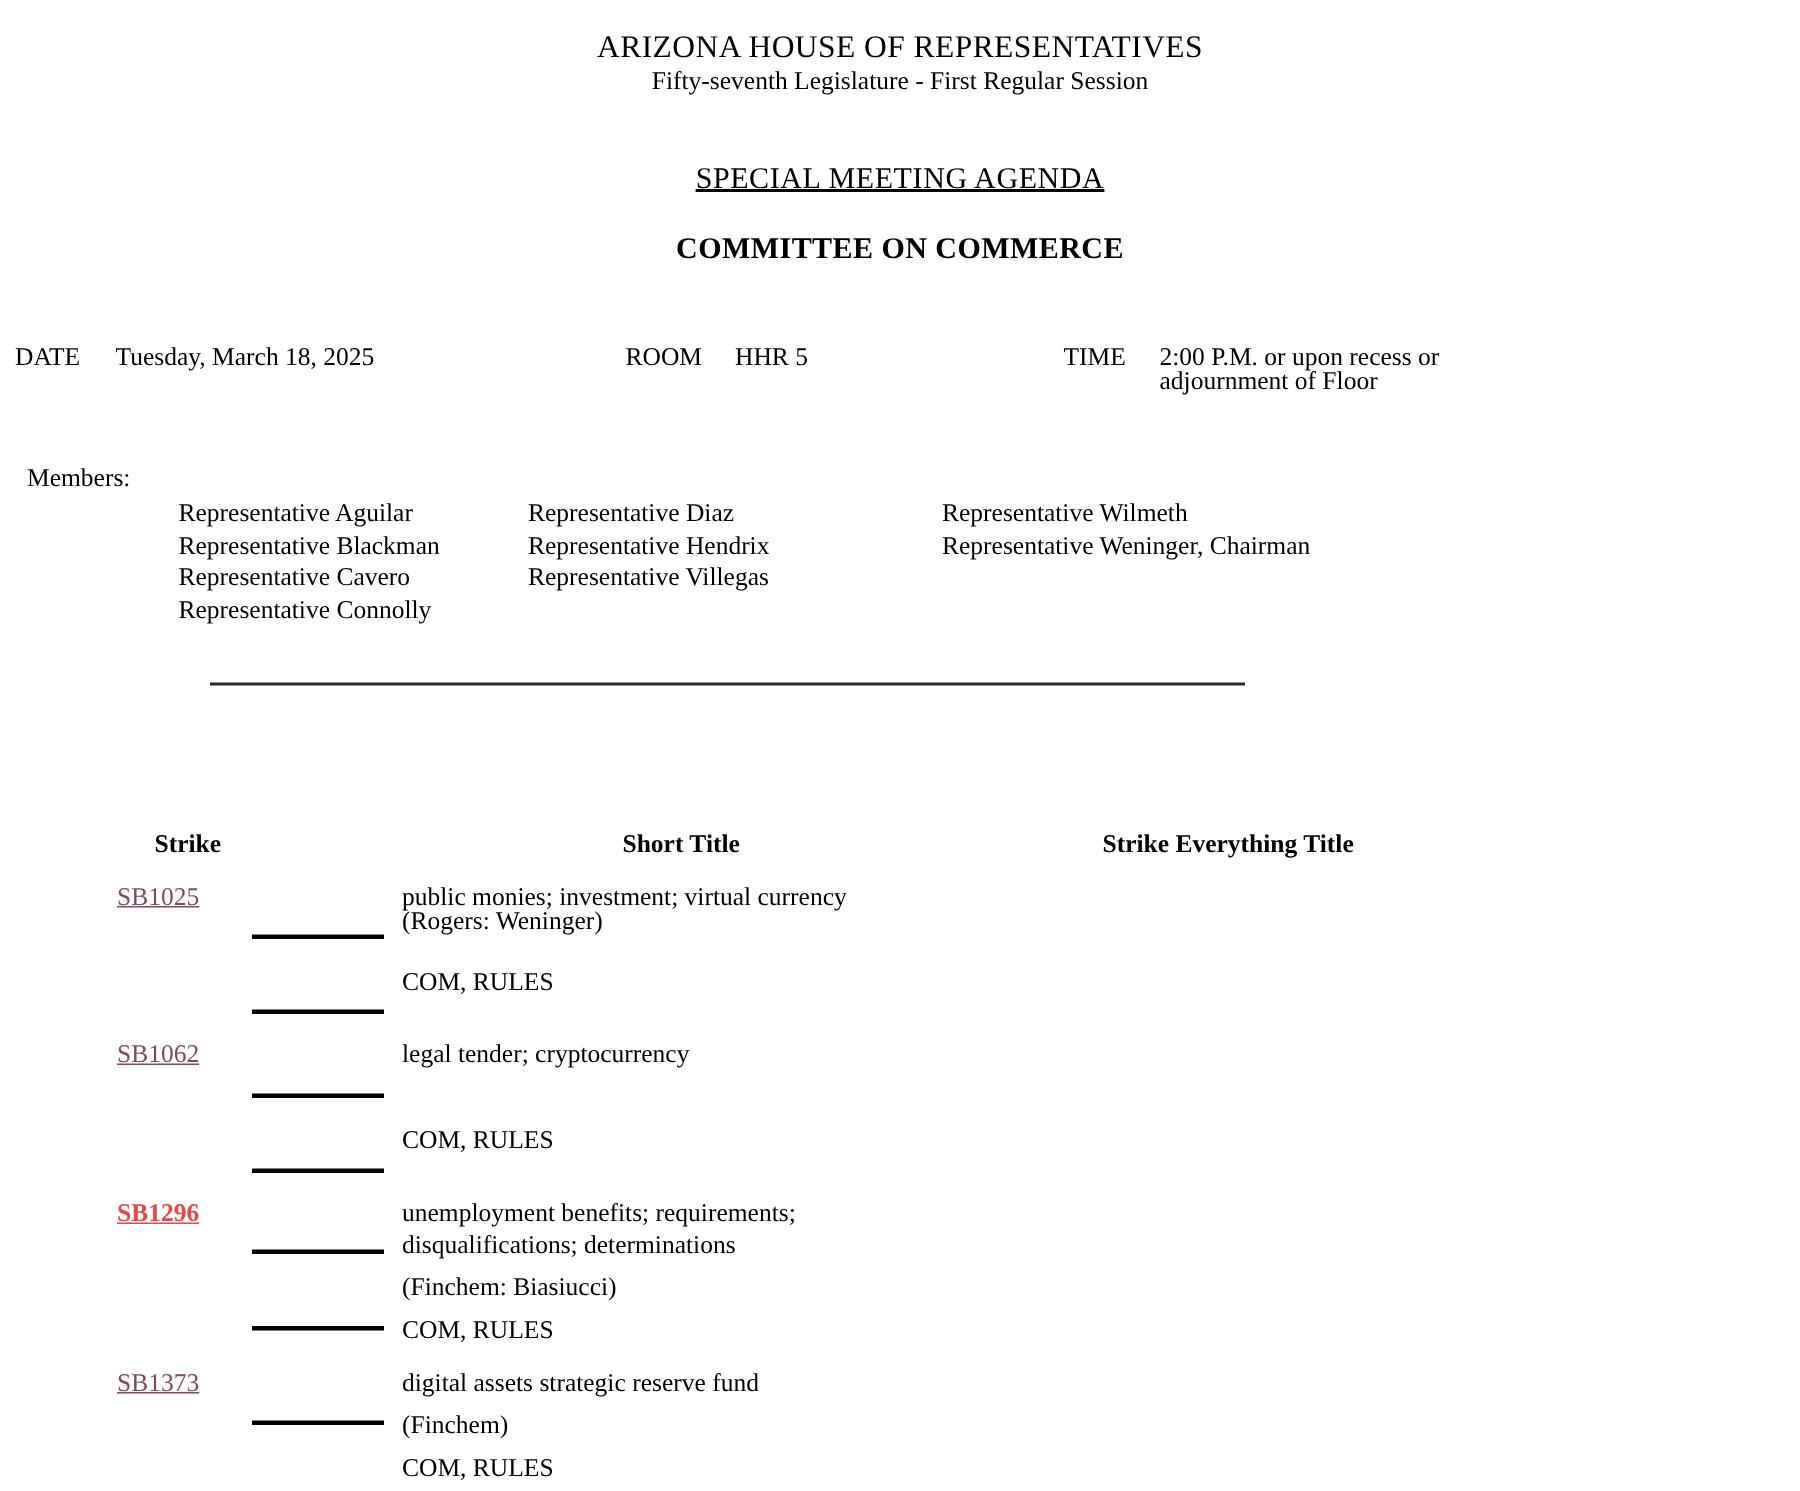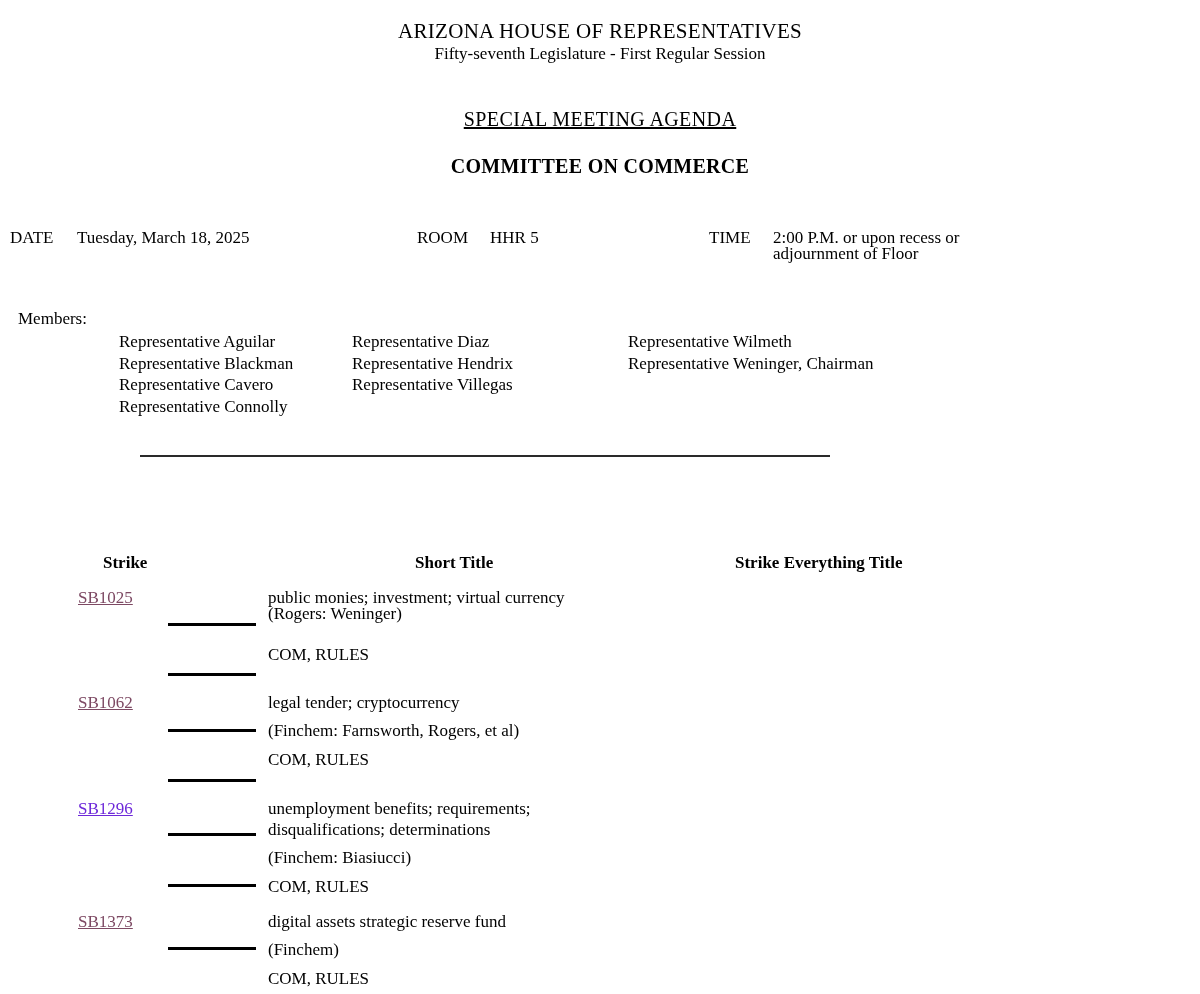--- a/index.html
+++ b/index.html
@@ -18,21 +18,21 @@
   .session { font-size: 17px; }
   .agenda-title { font-size: 20px; text-decoration: underline; letter-spacing: 0.4px; }
   .committee-title { font-size: 20px; font-weight: bold; letter-spacing: 0.3px; }
   .t { font-size: 17px; line-height: 18px; }
   .members-col { font-size: 17px; line-height: 21.6px; }
   .members-col div { white-space: nowrap; }
   .col-header { font-size: 17px; font-weight: bold; }
   .link { color: #2e5cb8; text-decoration: underline; cursor: pointer; }
   .bill-link { font-size: 17px; text-decoration: underline; cursor: pointer; }
   .bill-visited { color: #7d4963; }
-  .bill-new { color: #6d28d9; }
+  .bill-new { color: #ef4444; font-weight: bold; }
   .bill-text { font-size: 17px; }
   .rule {
     position: absolute;
     width: 88px;
     height: 3px;
     background: #000000;
   }
   .divider {
     position: absolute;
     left: 140px;
@@ -87,21 +87,20 @@
 
   <a class="abs bill-link bill-visited" style="left:78px; top:588px;">SB1025</a>
   <div class="abs bill-text" style="left:268px; top:588px;">public monies; investment; virtual currency</div>
   <div class="abs bill-text" style="left:268px; top:604px;">(Rogers: Weninger)</div>
   <div class="abs bill-text" style="left:268px; top:645px;">COM, RULES</div>
   <div class="rule" style="left:168px; top:623px;"></div>
   <div class="rule" style="left:168px; top:673px;"></div>
 
   <a class="abs bill-link bill-visited" style="left:78px; top:693px;">SB1062</a>
   <div class="abs bill-text" style="left:268px; top:693px;">legal tender; cryptocurrency</div>
-  <div class="abs bill-text" style="left:268px; top:721px;">(Finchem: Farnsworth, Rogers, et al)</div>
   <div class="abs bill-text" style="left:268px; top:750px;">COM, RULES</div>
   <div class="rule" style="left:168px; top:729px;"></div>
   <div class="rule" style="left:168px; top:779px;"></div>
 
   <a class="abs bill-link bill-new" style="left:78px; top:799px;">SB1296</a>
   <div class="abs bill-text" style="left:268px; top:799px;">unemployment benefits; requirements;</div>
   <div class="abs bill-text" style="left:268px; top:820px;">disqualifications; determinations</div>
   <div class="abs bill-text" style="left:268px; top:848px;">(Finchem: Biasiucci)</div>
   <div class="abs bill-text" style="left:268px; top:877px;">COM, RULES</div>
   <div class="rule" style="left:168px; top:833px;"></div>

